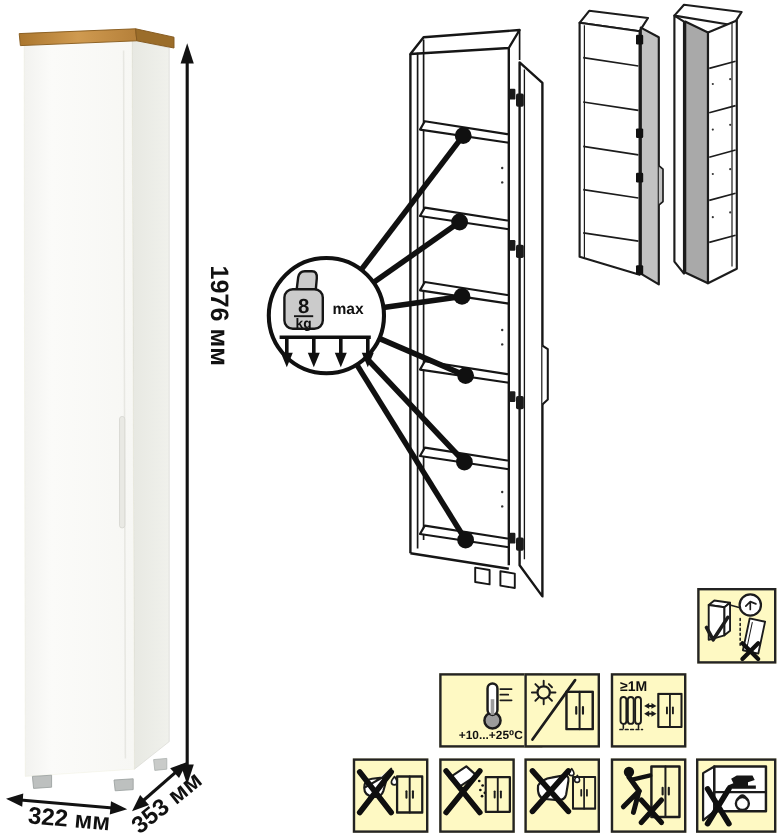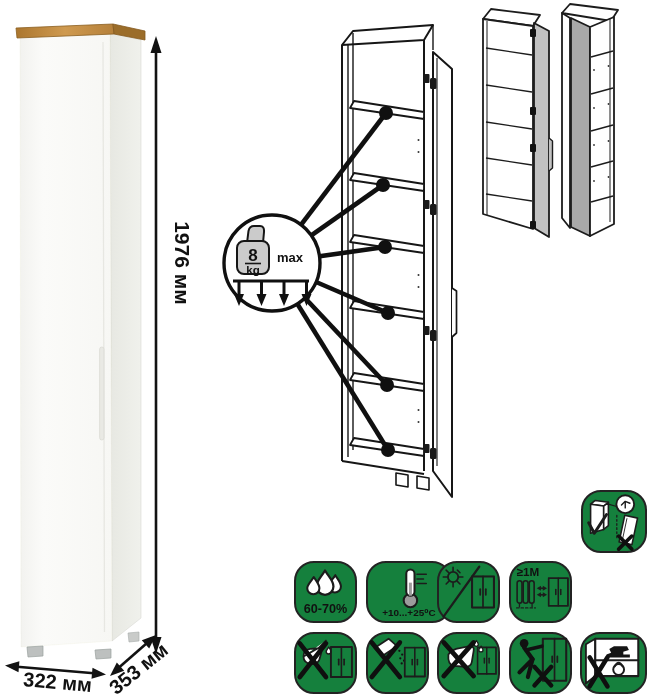--- a/index.html
+++ b/index.html
@@ -2,21 +2,21 @@
 <html><head>
 <meta charset="utf-8">
 <style>
   html,body{margin:0;padding:0;background:#fff;}
   #screen{position:relative;width:648px;height:700px;background:#fff;overflow:hidden;
           font-family:"Liberation Sans","DejaVu Sans",sans-serif;}
   .abs{position:absolute;}
   svg{display:block;}
   svg text{font-family:"Liberation Sans","DejaVu Sans",sans-serif;fill:#111;}
   .dim-label{font-weight:bold;font-size:20px;}
-  .ic{position:absolute;border:2.6px solid #232323;border-radius:20px;background:#15803d;box-sizing:border-box;}
+  .ic{position:absolute;border:2.6px solid #232323;border-radius:0;background:#fef9c3;box-sizing:border-box;}
   .ic svg{width:100%;height:100%;}
   .lineart{stroke:#1c1c1c;fill:none;stroke-linecap:round;stroke-linejoin:round;}
 </style>
 </head>
 <body>
 
 <div id="screen">
 
   <svg class="abs" style="width:0;height:0" aria-hidden="true">
     <defs>
@@ -233,30 +233,20 @@
         <line x1="36" y1="25" x2="36" y2="50" stroke-width="1.4" stroke-dasharray="1.8 2.6"></line>
         <g transform="rotate(12 48 42)">
           <rect x="41" y="26" width="14" height="29" stroke-width="1.7" fill="#fff"></rect>
           <line x1="44" y1="29" x2="44" y2="52" stroke-width="0.9"></line>
         </g>
         <path d="M38,47 L52,61 M52,47 L38,61" stroke-width="3.8" stroke="#0f0f0f"></path>
       </g>
     </svg>
   </div>
 
-  <div class="ic" style="left:294px;top:561px;width:63px;height:62px">
-    <svg viewBox="0 0 63 62" xmlns="http://www.w3.org/2000/svg">
-      <g class="lineart">
-        <path d="M42,13 C45,18 48,21 48,25 A6.5,6.5 0 1,1 35,25 C35,21 39,18 42,13 Z" stroke-width="2.2" fill="#fff"></path>
-        <path d="M31,8 C35,15 40,19 40,25 A9,9 0 1,1 22,25 C22,19 27,15 31,8 Z" stroke-width="2.4" fill="#fff"></path>
-        <path d="M19,15 C22,20 25,23 25,27 A6.5,6.5 0 1,1 12,27 C12,23 16,20 19,15 Z" stroke-width="2.2" fill="#fff"></path>
-      </g>
-      <text x="31.5" y="53.5" text-anchor="middle" font-size="13.5" font-weight="bold">60-70%</text>
-    </svg>
-  </div>
 
   <div class="ic" style="left:366px;top:561px;width:86px;height:62px">
     <svg viewBox="0 0 63 62" xmlns="http://www.w3.org/2000/svg">
       <g class="lineart">
         <path d="M40,12 H50 M40,17 H47 M40,22 H50" stroke-width="1.6"></path>
         <circle cx="33" cy="40" r="7.2" stroke-width="2.2" fill="#9c9c9c"></circle>
         <rect x="28.6" y="7" width="8.8" height="28" rx="4.4" stroke-width="2.2" fill="#fff"></rect>
         <rect x="31.4" y="21" width="3.2" height="14" fill="#9c9c9c" stroke="none"></rect>
       </g>
       <text x="31.5" y="56.5" text-anchor="middle" font-size="10.6" font-weight="bold">+10...+25⁰C</text>

